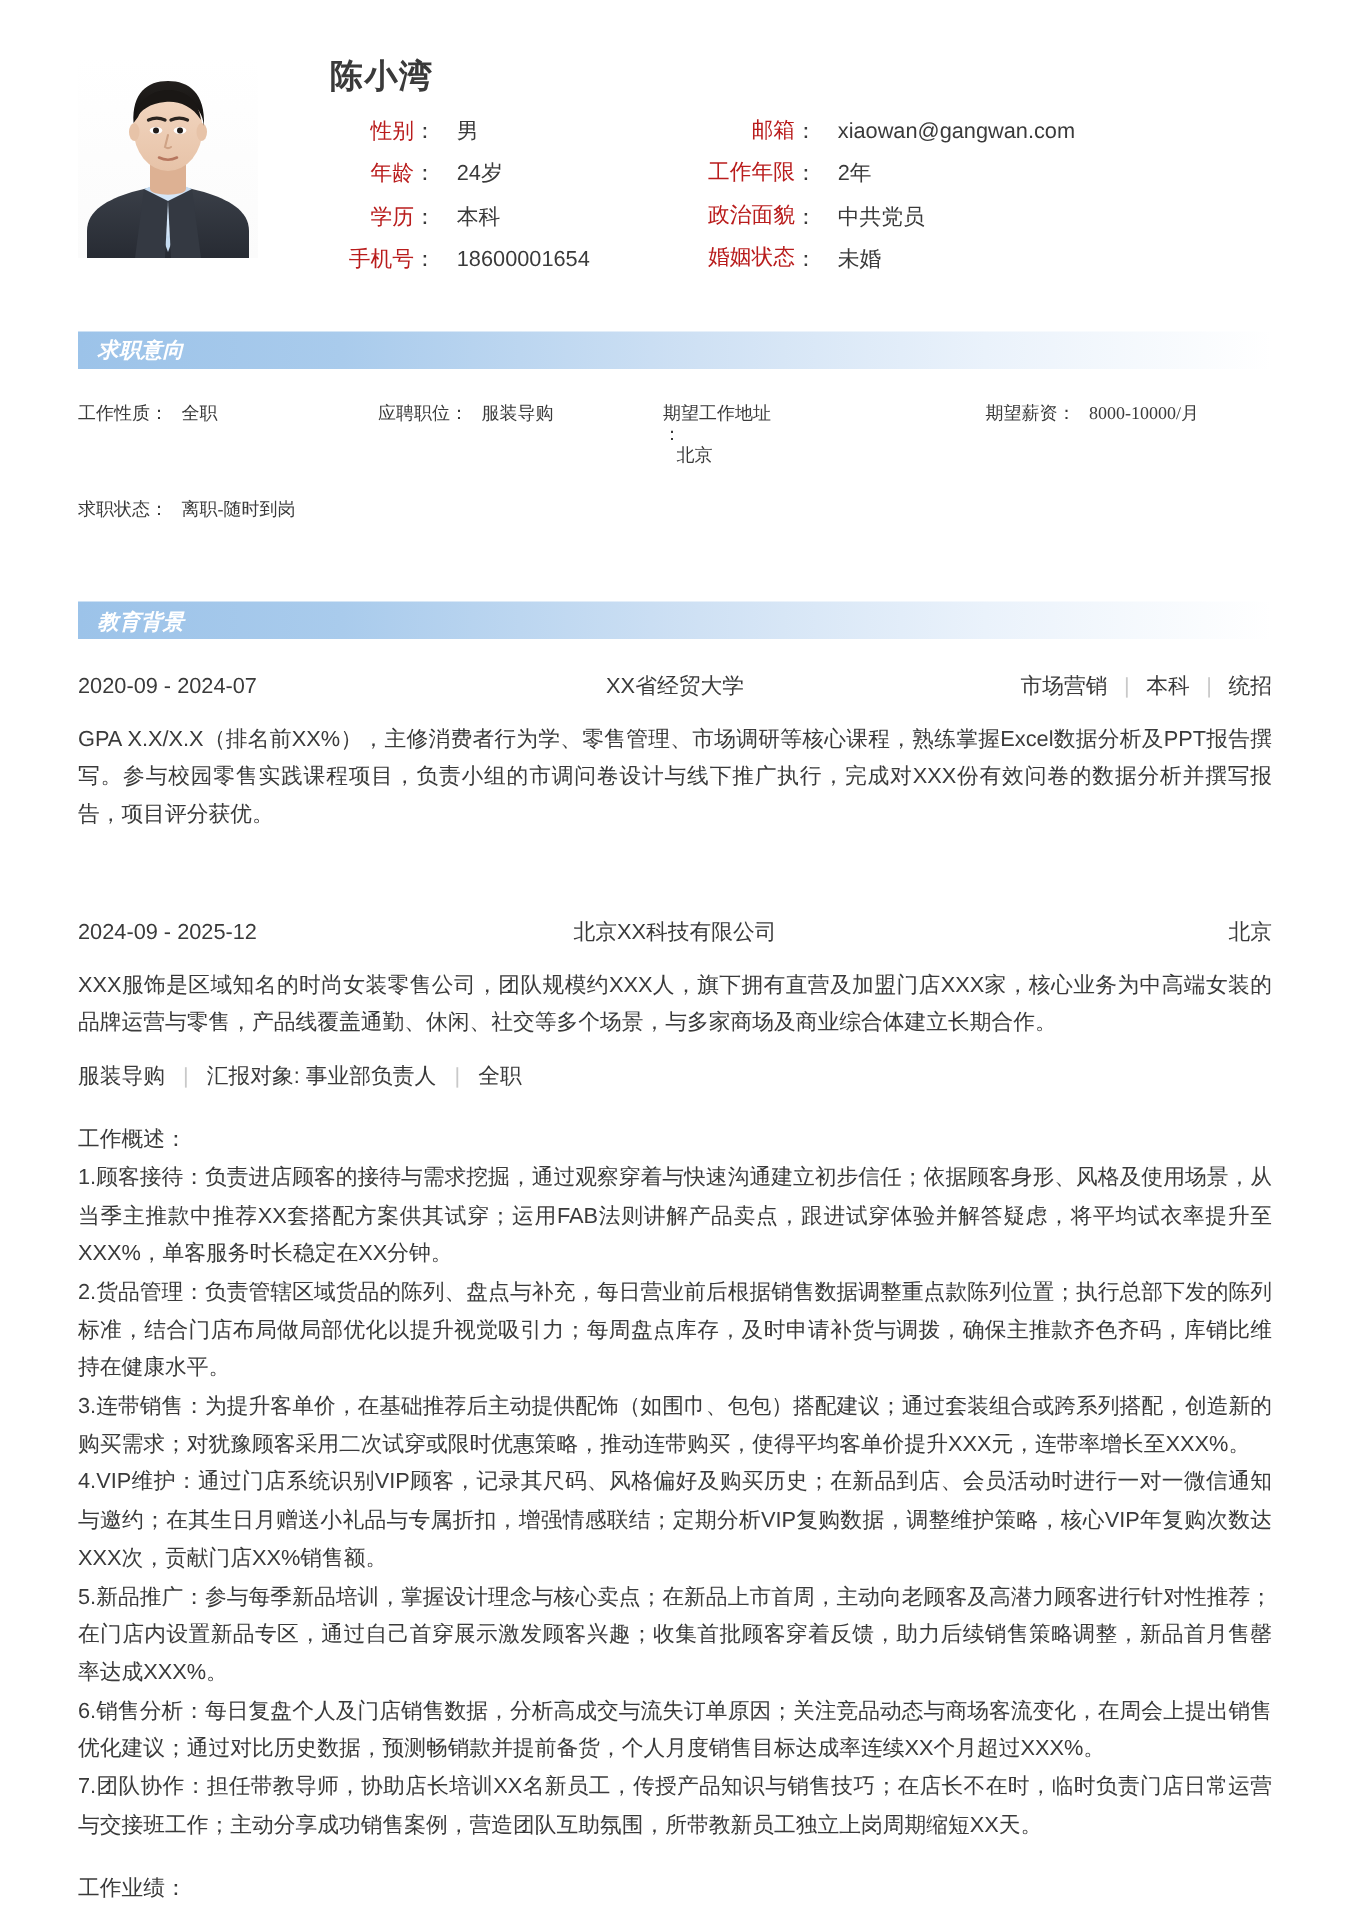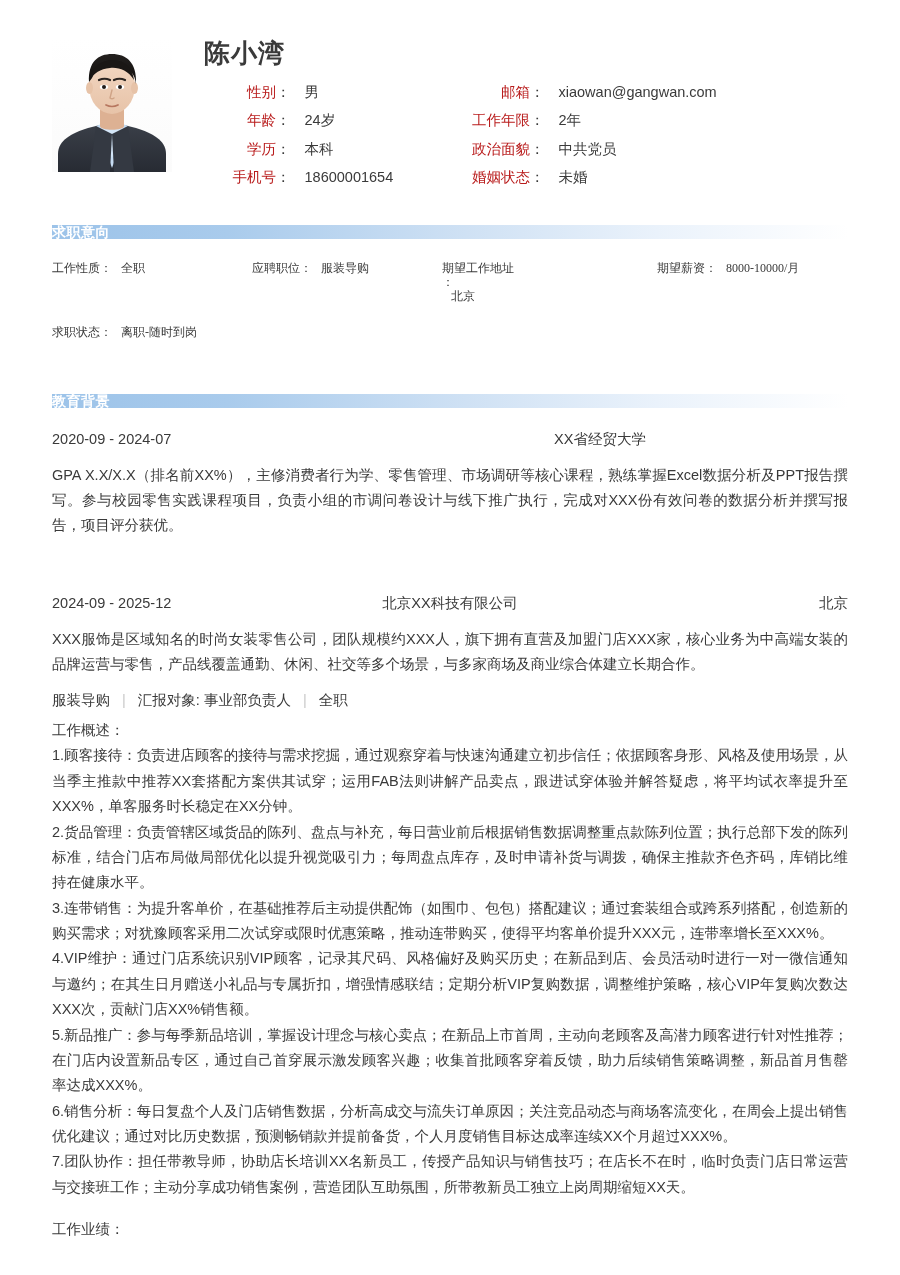--- a/index.html
+++ b/index.html
@@ -37,26 +37,26 @@
     position: relative;
   }
   .photo-svg { display: block; width: 120px; height: 134px; }
 
   .header-right {
     flex: 1 1 auto;
     padding-left: 32px;
     padding-top: 2px;
   }
   .name {
-    font-size: 26px;
+    font-size: 22px;
     font-weight: bold;
     color: #3a3a3a;
     letter-spacing: 1px;
     line-height: 1;
-    margin: 0 0 18px 0;
+    margin: 0 0 18px 16px;
   }
   .info-grid {
     display: grid;
     grid-template-columns: 240px 1fr;
     row-gap: 11px;
   }
   .info-item {
     display: flex;
     font-size: 14.5px;
     color: #3a3a3a;
@@ -68,30 +68,32 @@
     flex: 0 0 72px;
     color: #b91c1c;
     white-space: nowrap;
   }
   .info-colon { padding: 0 6px 0 0; }
   .info-value {
     padding-left: 8px;
     color: #3a3a3a;
     white-space: nowrap;
   }
-  .info-item.wide .info-label { width: 86px; flex: 0 0 86px; }
+  .info-item.wide .info-label { width: 86px; flex: 0 0 86px; font-family: Liberation Mono, monospace; }
 
   
   .section { padding: 0 52px; }
   .section-bar {
-    height: 14px;
+    height: 25px;
     background: linear-gradient(to right, #9cc3e9 0%, #a9cbec 22%, #cfe1f4 52%, #eaf2fb 76%, #ffffff 100%);
     display: flex;
     align-items: center;
+    padding-left: 13px;
     margin-bottom: 0;
+    font-style: italic;
   }
   .section-bar-title {
     color: #ffffff;
     font-size: 14px;
     font-weight: bold;
     letter-spacing: 0.5px;
     line-height: 1;
   }
 
   .sec-spacer-top { height: 38px; }
@@ -135,21 +137,21 @@
     color: #3a3a3a;
     text-align: justify;
     margin: 0;
   }
 
   
   .work-block { padding: 22px 0 0 0; }
   .job-meta {
     font-size: 14.5px;
     color: #3a3a3a;
-    margin: 13px 0 8px 0;
+    margin: 13px 0 20px 0;
     line-height: 1.4;
   }
   .job-meta .tag-sep { color: #c9c9c9; padding: 0 8px; }
 
   .body-lines {
     font-size: 14.5px;
     line-height: 1.75;
     color: #3a3a3a;
     text-align: justify;
   }
@@ -313,20 +315,27 @@
 
   <div class="section">
     <div class="section-bar">
       <span class="section-bar-title">教育背景</span>
     </div>
 
     <div class="edu-block">
       <div class="row-3col">
         <span class="col-left">2020-09 - 2024-07</span>
         <span class="col-mid">XX省经贸大学</span>
+        <span class="col-right">
+          <span>市场营销</span>
+          <span class="tag-sep">|</span>
+          <span>本科</span>
+          <span class="tag-sep">|</span>
+          <span>统招</span>
+        </span>
       </div>
       <p class="para">GPA X.X/X.X（排名前XX%），主修消费者行为学、零售管理、市场调研等核心课程，熟练掌握Excel数据分析及PPT报告撰写。参与校园零售实践课程项目，负责小组的市调问卷设计与线下推广执行，完成对XXX份有效问卷的数据分析并撰写报告，项目评分获优。</p>
     </div>
   </div>
 
   <div class="sec-spacer-mid"></div>
 
   <div class="section">
 
     <div class="work-block">

